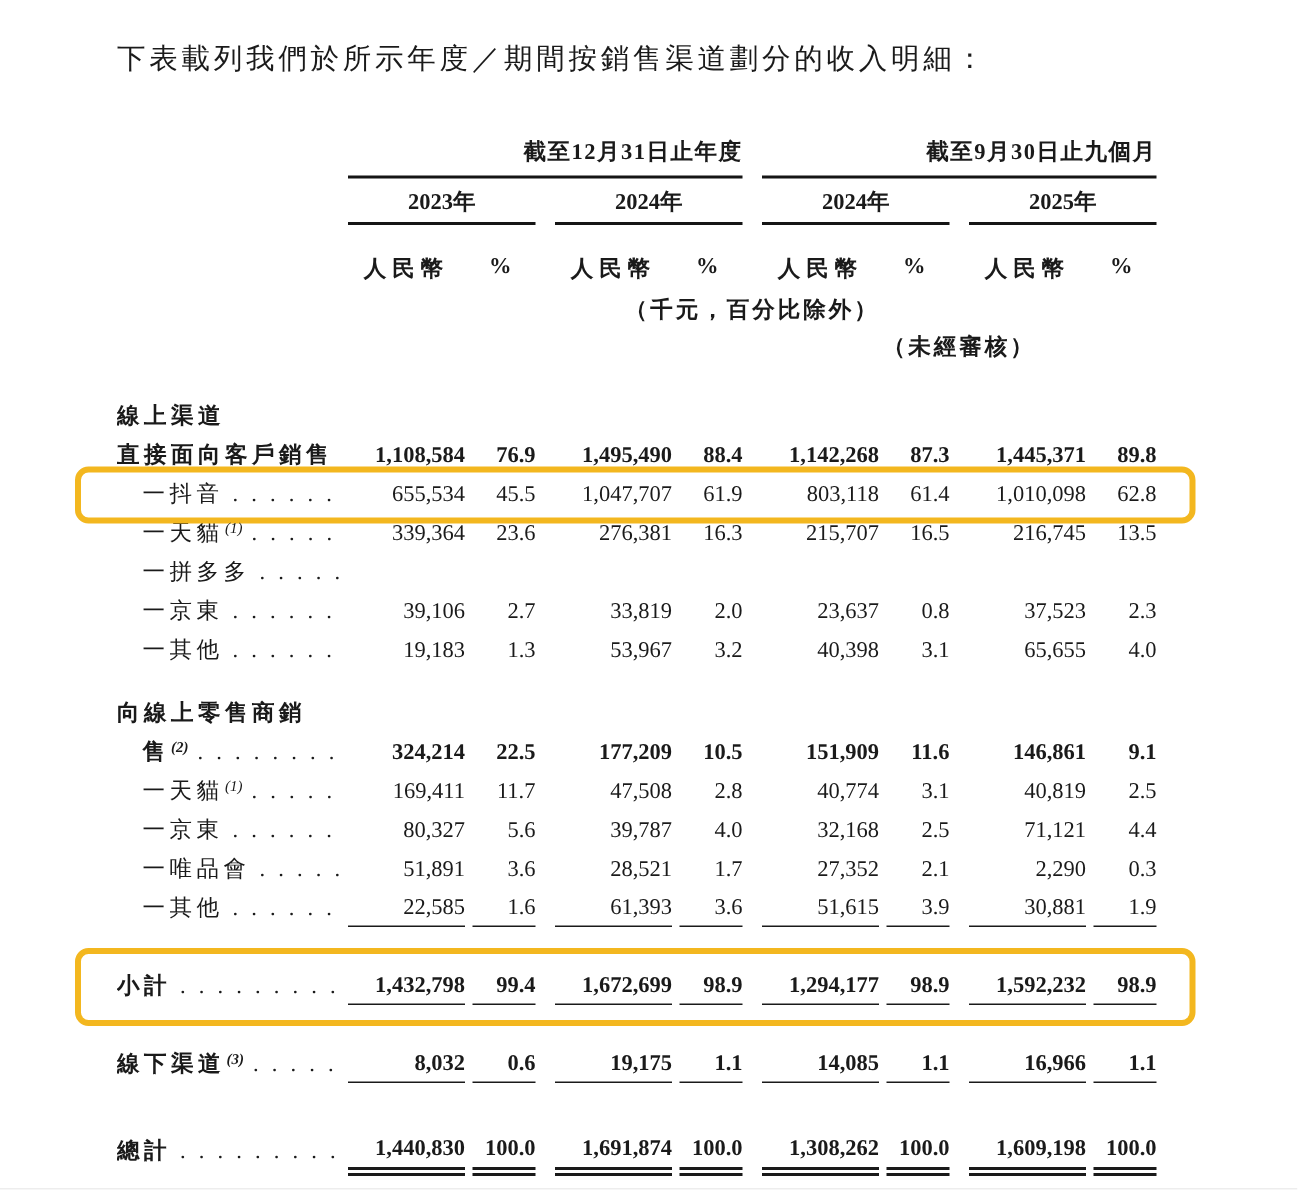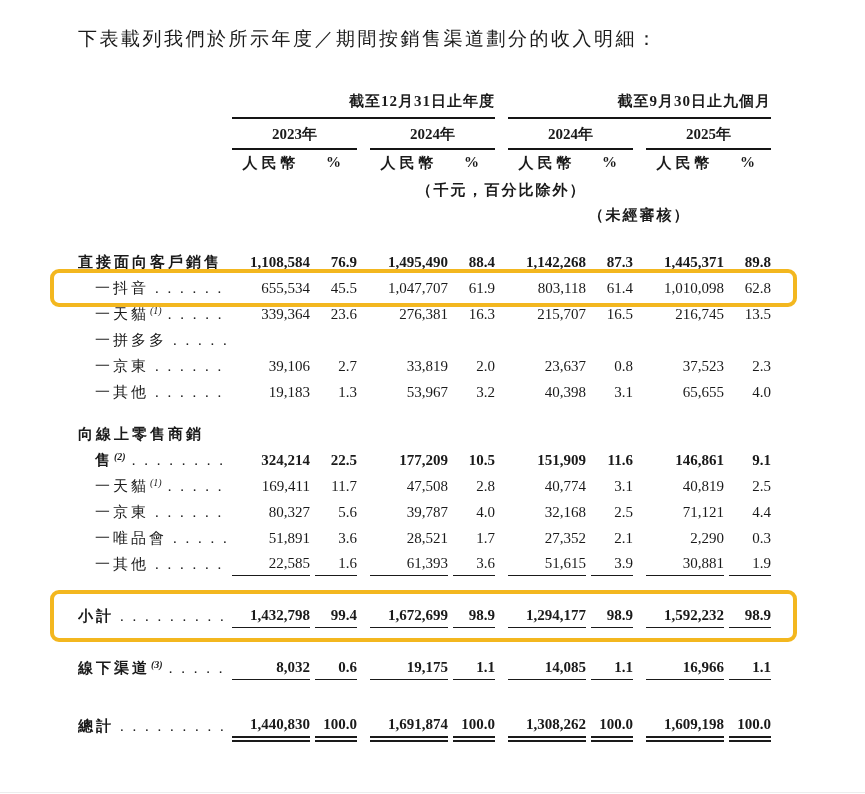--- a/index.html
+++ b/index.html
@@ -13,21 +13,21 @@
   .table{width:693px;margin-top:40px;}
   .hrow{display:flex;align-items:flex-end;}
   .spacer{width:154px;flex:none;}
   .pair{width:263px;flex:none;text-align:right;font-weight:bold;letter-spacing:1px;
         padding-bottom:6px;border-bottom:2px solid #151515;}
   .pair+.pair{margin-left:13px;}
   .years{margin-top:6px;}
   .ycell{width:125px;flex:none;text-align:center;font-weight:bold;
          padding-bottom:4px;border-bottom:2px solid #151515;}
   .ycell+.ycell{margin-left:13px;}
-  .units{margin-top:4px;font-weight:bold;}
+  .units{margin-top:20px;font-weight:bold;}
   .ugrp{display:flex;width:125px;flex:none;}
   .ugrp+.ugrp{margin-left:13px;}
   .cur{width:78px;text-align:center;letter-spacing:4px;}
   .pcth{width:47px;text-align:center;}
   .note1{margin-left:154px;width:539px;text-align:center;font-weight:bold;
          letter-spacing:2px;margin-top:8px;}
   .note2row{display:flex;margin-top:6px;}
   .note2sp{width:430px;flex:none;}
   .note2{width:263px;text-align:center;font-weight:bold;letter-spacing:2px;}
   .tbody{margin-top:24px;}
@@ -100,20 +100,27 @@
       <div class="note1">（千元，百分比除外）</div>
       <div class="note2row">
         <span class="note2sp"></span>
         <span class="note2">（未經審核）</span>
       </div>
     </div>
 
     <div class="tbody">
         <div class="row bold">
     <span class="label-wrap">
+            <span class="label-text">線上渠道</span>
+            <span class="leader"></span>
+          </span>
+    <span class="cells"></span>
+  </div>
+        <div class="row bold">
+    <span class="label-wrap">
             <span class="label-text">直接面向客戶銷售</span>
             <span class="leader"></span>
           </span>
     <span class="cells">
             <span class="grp">
               <span class="amt">1,108,584</span>
               <span class="pct">76.9</span>
             </span>
             <span class="grp">
               <span class="amt">1,495,490</span>

